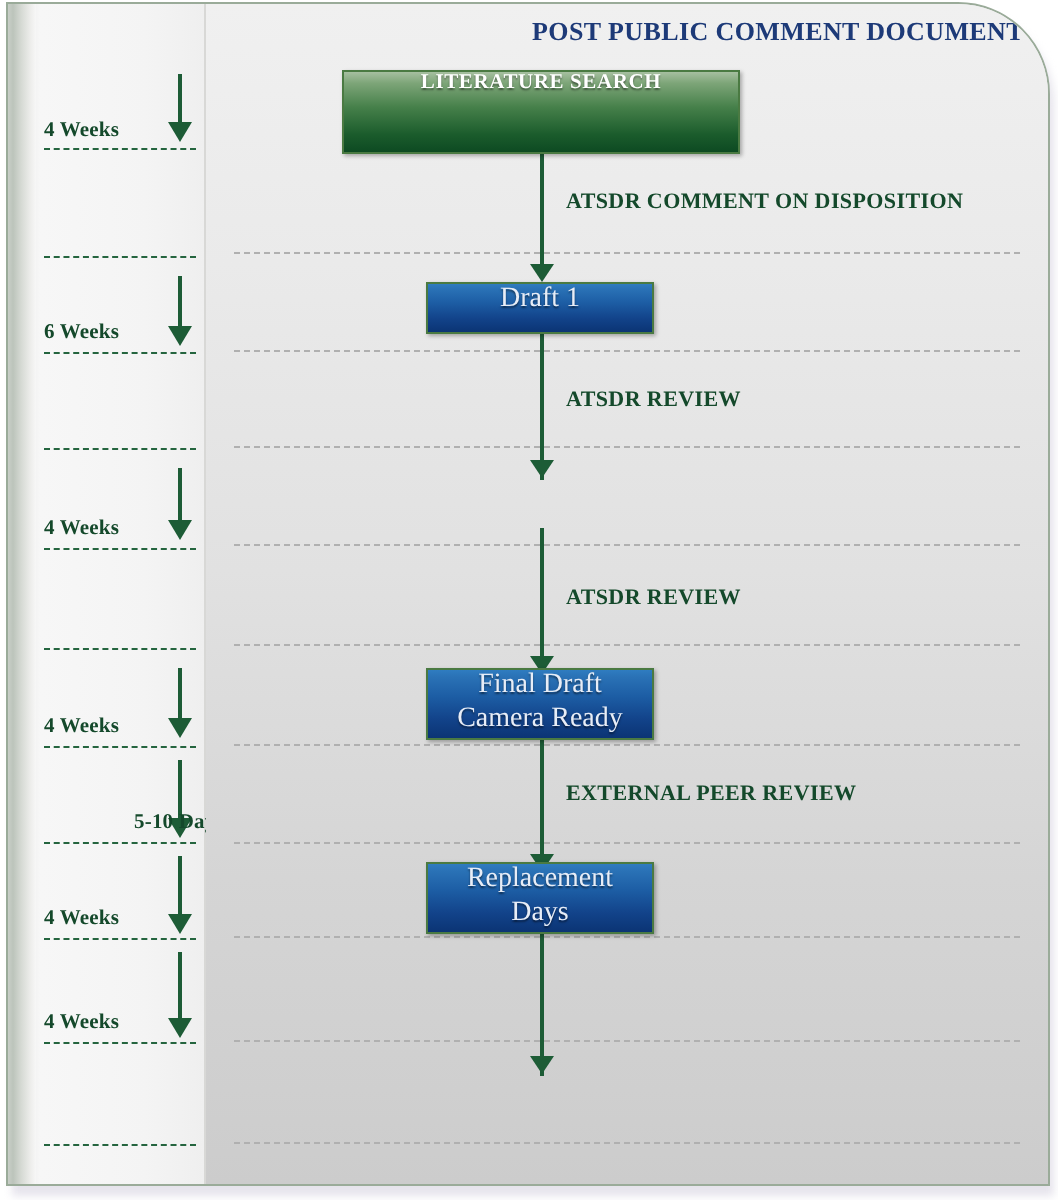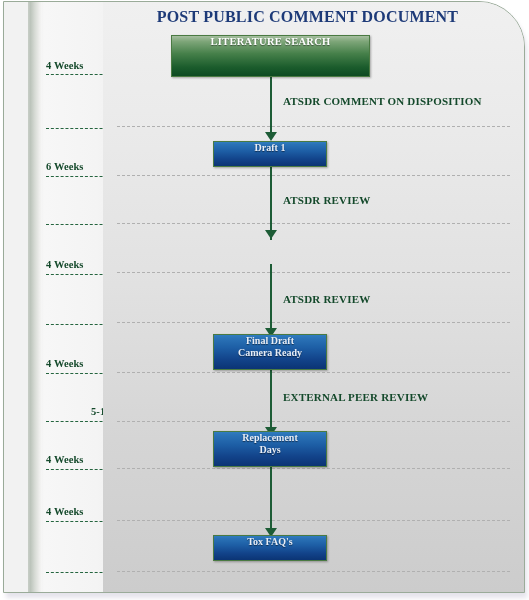--- a/index.html
+++ b/index.html
@@ -47,21 +47,20 @@
   }
 
   
   #timeline-col {
     position: absolute;
     left: 0; top: 0;
     width: 98px;
     height: 100%;
     background: linear-gradient(to right, #cdd2cb 0%, #e6e6e4 5px, #f7f7f7 16px, #f4f4f4 70%, #efefef 100%);
     border-right: 1px solid #d8d8d6;
-    margin-left: 24px;
   }
   
   #left-bevel {
     position: absolute;
     left: 0; top: 0;
     width: 14px; height: 100%;
     background: linear-gradient(to right,
       #c8cec7 0%, #bcc4bb 18%, #d6dad4 48%, #eeeeec 82%, #f7f7f7 100%);
   }
 
@@ -111,22 +110,22 @@
     position: absolute;
     left: 99px; top: 0;
     right: 0; bottom: 0;
     background: linear-gradient(to bottom, #f0f0f0 0%, #eaeaea 22%, #e1e1e1 48%, #d5d5d5 74%, #cfcfcf 92%, #cccccc 100%);
   }
 
   #title {
     position: absolute;
     left: 0; right: 12px;
     top: 6px;
-    text-align: center;
-    font-size: 16px;
+    text-align: right;
+    font-size: 13px;
     font-weight: bold;
     color: #1d3a78;
     letter-spacing: 0.2px;
     white-space: nowrap;
   }
 
   .main-rule {
     position: absolute;
     left: 14px;
     right: 14px;
@@ -172,22 +171,22 @@
   }
   .node-green {
     background: linear-gradient(to bottom, #a6bfa0 0%, #7da578 14%, #46804a 44%, #1b5c2c 78%, #0d4a22 100%);
     font-size: 10.5px;
     font-weight: bold;
     letter-spacing: 0.3px;
     text-shadow: 0 1px 1px rgba(0,0,0,0.45);
   }
   .node-blue {
     background: linear-gradient(to bottom, #2f7cc0 0%, #2a72b6 10%, #1d5ea5 38%, #12438a 72%, #0b3474 100%);
-    font-size: 10px;
-    font-weight: bold;
+    font-size: 14px;
+    font-weight: normal;
     color: #e7edf7;
     text-shadow: 0 1px 1px rgba(0,0,0,0.5);
   }
 </style>
 </head>
 <body>
 
 <div id="frame">
   <div id="card-shadow"></div>
 
@@ -331,21 +330,16 @@
         </div>
       </div>
 
       <div class="node node-blue" style="left:110px; top:429px; width:114px; height:36px;">
         <div>
           <div>Replacement</div>
           <div>Days</div>
         </div>
       </div>
 
-      <div class="node node-blue" style="left:110px; top:533px; width:114px; height:26px;">
-        <div>
-          <div>Tox FAQ's</div>
-        </div>
-      </div>
 
     </div>
   </div>
 </div>
 
 </body></html>

